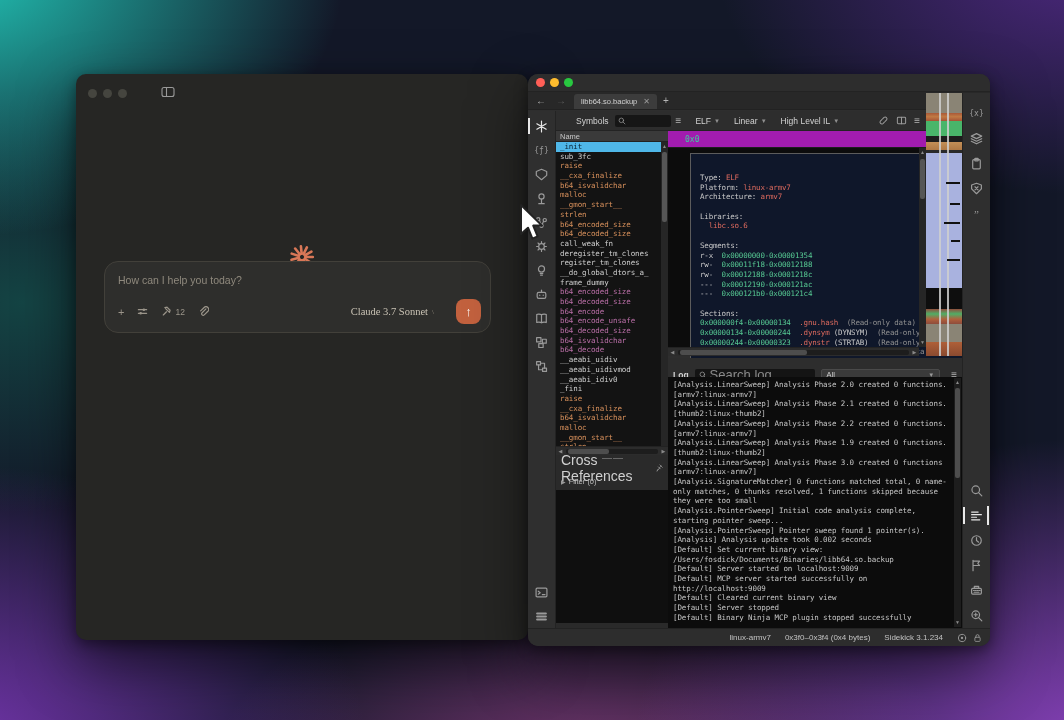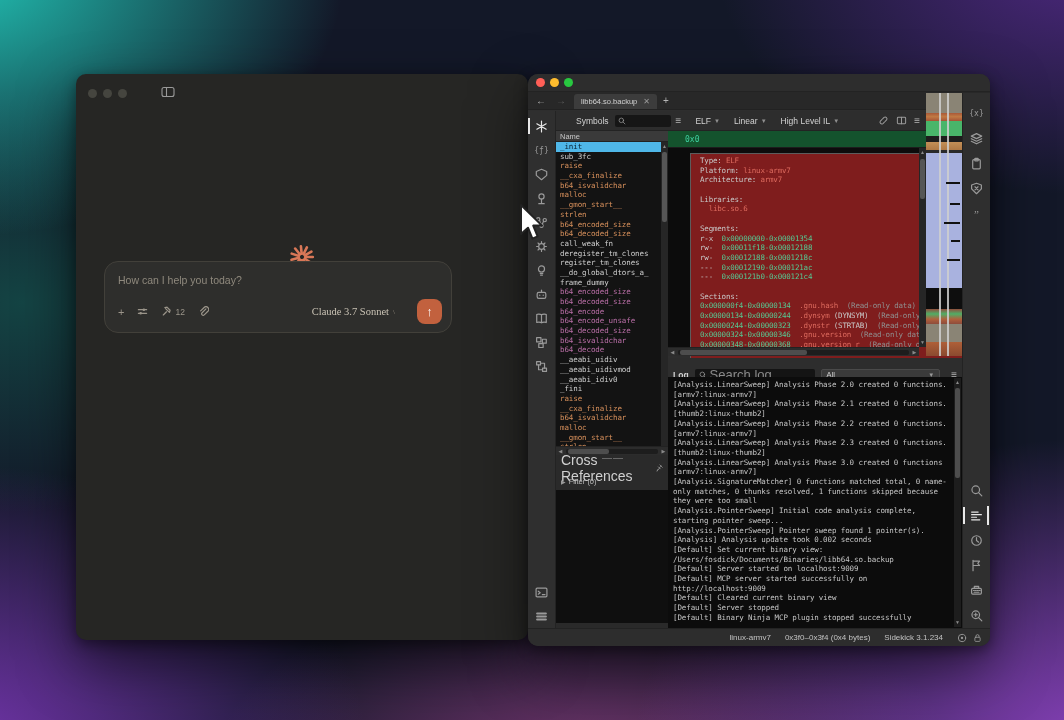--- a/index.html
+++ b/index.html
@@ -16,21 +16,21 @@
       #131828;}
   .win{position:absolute;border-radius:10px;box-shadow:0 22px 55px rgba(0,0,0,.55),0 4px 14px rgba(0,0,0,.4);overflow:hidden;}
   
   .claude{left:76px;top:74px;width:452px;height:566px;background:#262624;}
   .c-head{display:flex;align-items:center;gap:6px;padding:10px 12px;}
   .tl{width:9px;height:9px;border-radius:50%;}
   .tl.dim{background:#45453f;}
   .c-sb{margin-left:28px;color:#8f897d;}
   .c-center{position:absolute;left:0;right:0;top:170px;text-align:center;}
   .c-greet{font-family:"Liberation Serif",serif;font-size:25px;color:#dfd8c8;margin-top:14px;letter-spacing:.2px;}
-  .c-card{position:absolute;left:28px;top:187px;width:348px;height:72px;background:#2e2e2c;border:1px solid #42403a;border-radius:14px;padding:12px 13px 26px;}
+  .c-card{position:absolute;left:28px;top:187px;width:387px;height:72px;background:#2e2e2c;border:1px solid #42403a;border-radius:14px;padding:12px 13px 26px;}
   .c-ph{font-size:10.5px;color:#8f897d;}
   .c-row{position:absolute;left:13px;right:9px;bottom:8px;display:flex;align-items:center;gap:13px;color:#9b958a;}
   .c-ic{display:inline-flex;align-items:center;gap:3px;font-size:11px;color:#9b958a;}
   .c-ic svg{stroke:#9b958a;fill:none;stroke-width:1.3;stroke-linecap:round;}
   .c-model{margin-left:auto;font-family:"Liberation Serif",serif;font-size:10.5px;color:#c9c2b4;display:flex;align-items:center;gap:4px;text-align:center;}
   .c-model .car{font-size:7px;color:#8f897d;}
   .c-send{width:25px;height:25px;border-radius:8px;display:flex;align-items:center;justify-content:center;color:#fff;font-size:13px;margin-left:9px;}
   .c-tools-n{font-size:8.5px;}
   
   .bn{left:528px;top:74px;width:462px;height:572px;background:#2e2e2e;font-size:8px;color:#cfcfcf;}
@@ -75,22 +75,22 @@
   .hsb .th{position:absolute;left:2px;top:0;height:5px;width:45%;background:#4d4d4d;border-radius:2px;}
   .grip{height:4px;display:flex;justify-content:center;align-items:center;gap:1px;}
   .grip i{width:10px;height:1px;background:#666;}
   .xref-head{height:14px;display:flex;align-items:center;padding:0 5px;font-size:14px;color:#d0d0d0;}
   .xref-head .pin{margin-left:auto;}
   .xref-filter{height:12px;display:flex;align-items:center;gap:3px;font-size:7.5px;color:#bdbdbd;padding:0 5px;}
   .xref-filter .tri{font-size:6px;color:#9a9a9a;}
   .xref-body{position:absolute;left:0;right:0;top:359px;height:133px;background:#0f0f0f;}
   
   .lv{position:absolute;left:140px;top:57px;width:258px;height:225px;background:#0c0c0c;}
-  .lv-addr{height:17px;background:#14532d;border-bottom:1px solid #1d1d1d;display:flex;align-items:center;padding-left:17px;font-family:"DejaVu Sans Mono",monospace;font-size:8px;color:#3ecf9e;}
-  .lv-card{position:absolute;left:22px;top:22px;width:273px;height:260px;border:1px solid #5c5c5c;background:#7f1d1d;padding:2px 9px;overflow:hidden;}
+  .lv-addr{height:17px;background:#a21caf;border-bottom:1px solid #1d1d1d;display:flex;align-items:center;padding-left:17px;font-family:"DejaVu Sans Mono",monospace;font-size:8px;color:#3ecf9e;}
+  .lv-card{position:absolute;left:22px;top:22px;width:273px;height:260px;border:1px solid #5c5c5c;background:#0f172a;padding:19px 9px;overflow:hidden;}
   .lv-line{font-family:"DejaVu Sans Mono",monospace;font-size:7.5px;letter-spacing:-.2px;height:9.7px;line-height:9.8px;white-space:pre;overflow:hidden;}
   .lv-line .lbl{color:#c9c9c9;}
   .lv-line .val{color:#dd6a5e;}
   .lv-line .addr{color:#56c993;}
   .lv-line .dim{color:#8f8f8f;}
   .lv-vsb{position:absolute;right:0;top:17px;bottom:9px;width:7px;background:#262626;}
   .lv-hsb{position:absolute;left:0;right:7px;bottom:0;height:9px;background:#2c2c2c;border-top:1px solid #222;display:flex;align-items:center;}
   
   .fmap{position:absolute;left:398px;top:19px;width:36px;height:263px;background:
     linear-gradient(to bottom,
@@ -440,21 +440,21 @@
         <span class="log-dd">
             <span>All</span>
             <span class="car">▼</span>
           </span>
         <span class="tb-burger">≡</span>
       </div>
       <div class="log-body" id="log-body">
           <div class="log-line">[Analysis.LinearSweep] Analysis Phase 2.0 created 0 functions. [armv7:linux-armv7]</div>
           <div class="log-line">[Analysis.LinearSweep] Analysis Phase 2.1 created 0 functions. [thumb2:linux-thumb2]</div>
           <div class="log-line">[Analysis.LinearSweep] Analysis Phase 2.2 created 0 functions. [armv7:linux-armv7]</div>
-          <div class="log-line">[Analysis.LinearSweep] Analysis Phase 2.3 created 0 functions. [thumb2:linux-thumb2]</div>
+          <div class="log-line">[Analysis.LinearSweep] Analysis Phase 1.9 created 0 functions. [thumb2:linux-thumb2]</div>
           <div class="log-line">[Analysis.LinearSweep] Analysis Phase 3.0 created 0 functions [armv7:linux-armv7]</div>
           <div class="log-line">[Analysis.SignatureMatcher] 0 functions matched total, 0 name-only matches, 0 thunks resolved, 1 functions skipped because they were too small</div>
           <div class="log-line">[Analysis.PointerSweep] Initial code analysis complete, starting pointer sweep...</div>
           <div class="log-line">[Analysis.PointerSweep] Pointer sweep found 1 pointer(s).</div>
           <div class="log-line">[Analysis] Analysis update took 0.002 seconds</div>
           <div class="log-line">[Default] Set current binary view: /Users/fosdick/Documents/Binaries/libb64.so.backup</div>
           <div class="log-line">[Default] Server started on localhost:9009</div>
           <div class="log-line">[Default] MCP server started successfully on http://localhost:9009</div>
           <div class="log-line">[Default] Cleared current binary view</div>
           <div class="log-line">[Default] Server stopped</div>

